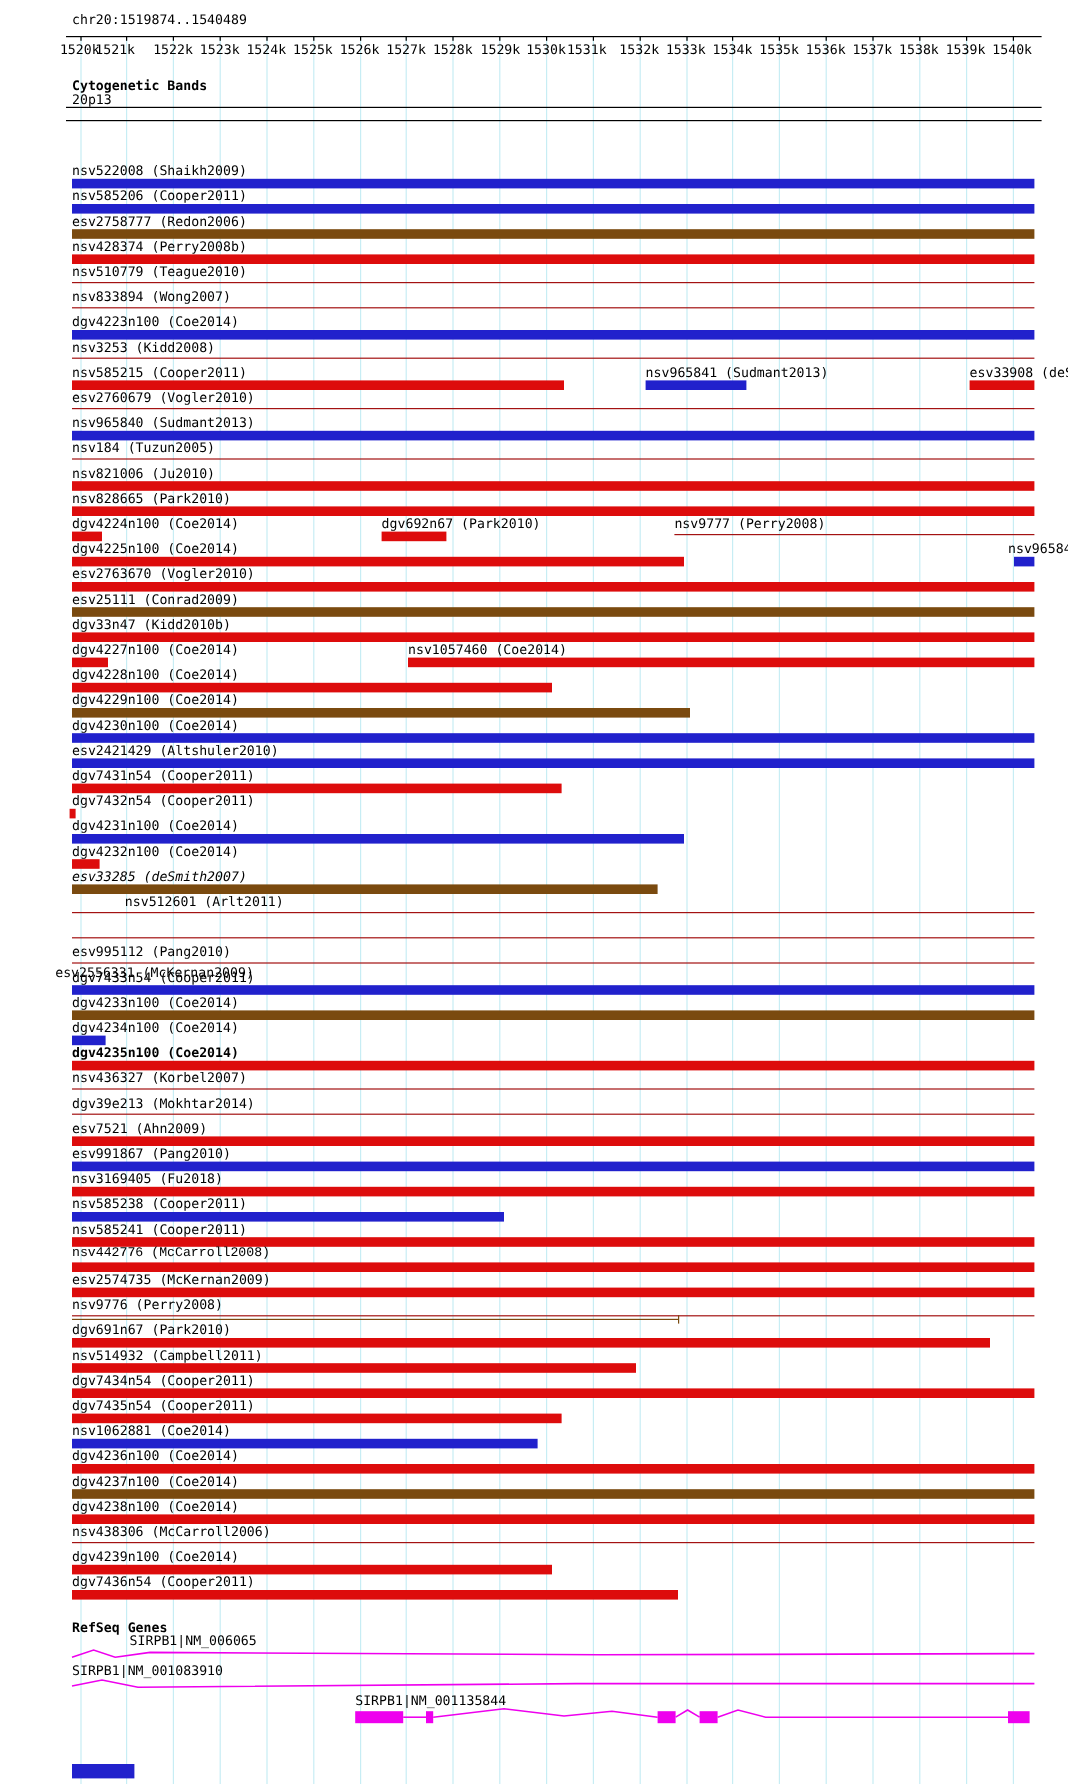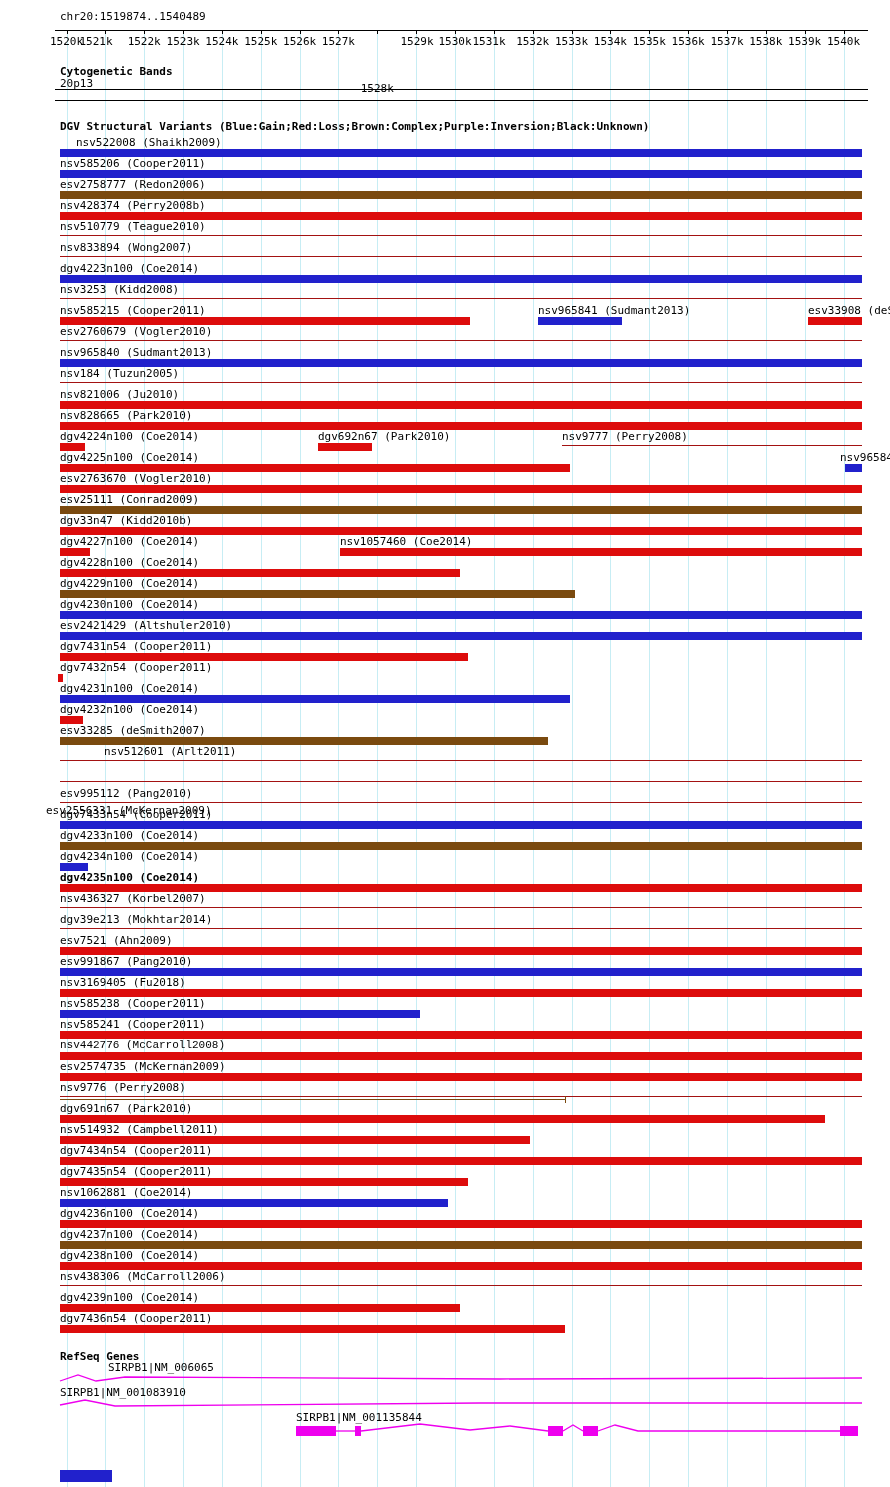--- a/index.html
+++ b/index.html
@@ -27,21 +27,20 @@
 <body>
 
 <div id="stage">
   <div class="vlabel" style="left:60px;top:11px;">chr20:1519874..1540489</div>
   <div class="rulerline"></div>
 
   <div class="vlabel bold" style="left:60px;top:66px;">Cytogenetic Bands</div>
   <div class="vlabel" style="left:60px;top:78px;">20p13</div>
   <div id="cytoband-rect"></div>
 
-  <div class="vlabel bold" style="left:60px;top:121px;">DGV Structural Variants (Blue:Gain;Red:Loss;Brown:Complex;Purple:Inversion;Black:Unknown)</div>
 
   <div class="vlabel bold" style="left:60px;top:1351px;">RefSeq Genes</div>
 
   <svg id="gene-lines" width="890" height="1487">
       <polyline points="60,1381 78,1375 96,1381 125,1377 500,1379 862,1378" fill="none" stroke="#ee00ee" stroke-width="1.3"></polyline>
       <polyline points="60,1405 85,1400 115,1406 480,1403 862,1403" fill="none" stroke="#ee00ee" stroke-width="1.3"></polyline>
       <polyline points="336,1431 355,1431" fill="none" stroke="#ee00ee" stroke-width="1.3"></polyline>
       <polyline points="361,1431 420,1424 470,1430 510,1426 548,1431" fill="none" stroke="#ee00ee" stroke-width="1.3"></polyline>
       <polyline points="563,1431 573,1425 583,1431" fill="none" stroke="#ee00ee" stroke-width="1.3"></polyline>
       <polyline points="598,1431 615,1425 638,1431 840,1431" fill="none" stroke="#ee00ee" stroke-width="1.3"></polyline>
@@ -65,21 +64,21 @@
     <div class="tickmark" style="left: 260.8px;"></div>
     <div class="ticklabel" style="left: 260.8px;">1525k</div>
     <div class="gridline" style="left: 299.6px; background: rgb(199, 237, 244);"></div>
     <div class="tickmark" style="left: 299.6px;"></div>
     <div class="ticklabel" style="left: 299.6px;">1526k</div>
     <div class="gridline" style="left: 338.4px; background: rgb(199, 237, 244);"></div>
     <div class="tickmark" style="left: 338.4px;"></div>
     <div class="ticklabel" style="left: 338.4px;">1527k</div>
     <div class="gridline" style="left: 377.3px; background: rgb(199, 237, 244);"></div>
     <div class="tickmark" style="left: 377.3px;"></div>
-    <div class="ticklabel" style="left: 377.3px; margin-top: 47px;">1528k</div>
+    <div class="ticklabel" style="left: 377.3px;">1528k</div>
     <div class="gridline" style="left: 416.2px; background: rgb(199, 237, 244);"></div>
     <div class="tickmark" style="left: 416.2px;"></div>
     <div class="ticklabel" style="left: 417px;">1529k</div>
     <div class="gridline" style="left: 455px; background: rgb(199, 237, 244);"></div>
     <div class="tickmark" style="left: 455px;"></div>
     <div class="ticklabel" style="left: 455px;">1530k</div>
     <div class="gridline" style="left: 493.9px; background: rgb(199, 237, 244);"></div>
     <div class="tickmark" style="left: 493.9px;"></div>
     <div class="ticklabel" style="left: 489px;">1531k</div>
     <div class="gridline" style="left: 532.7px; background: rgb(199, 237, 244);"></div>
@@ -102,21 +101,21 @@
     <div class="ticklabel" style="left: 727px;">1537k</div>
     <div class="gridline" style="left: 765.8px; background: rgb(199, 237, 244);"></div>
     <div class="tickmark" style="left: 765.8px;"></div>
     <div class="ticklabel" style="left: 765.8px;">1538k</div>
     <div class="gridline" style="left: 804.6px; background: rgb(199, 237, 244);"></div>
     <div class="tickmark" style="left: 804.6px;"></div>
     <div class="ticklabel" style="left: 804.6px;">1539k</div>
     <div class="gridline" style="left: 843.5px; background: rgb(199, 237, 244);"></div>
     <div class="tickmark" style="left: 843.5px;"></div>
     <div class="ticklabel" style="left: 843.5px;">1540k</div>
-    <div class="vlabel" style="left: 60px; top: 137px; margin-left: 16px;">nsv522008 (Shaikh2009)</div>
+    <div class="vlabel" style="left: 60px; top: 137px;">nsv522008 (Shaikh2009)</div>
     <div class="vbar thick" style="left: 60px; width: 802px; top: 149px; background: rgb(33, 33, 204);"></div>
     <div class="vlabel" style="left: 60px; top: 158px;">nsv585206 (Cooper2011)</div>
     <div class="vbar thick" style="left: 60px; width: 802px; top: 170px; background: rgb(33, 33, 204);"></div>
     <div class="vlabel" style="left: 60px; top: 179px;">esv2758777 (Redon2006)</div>
     <div class="vbar thick" style="left: 60px; width: 802px; top: 191px; background: rgb(122, 74, 15);"></div>
     <div class="vlabel" style="left: 60px; top: 200px;">nsv428374 (Perry2008b)</div>
     <div class="vbar thick" style="left: 60px; width: 802px; top: 212px; background: rgb(221, 12, 12);"></div>
     <div class="vlabel" style="left: 60px; top: 221px;">nsv510779 (Teague2010)</div>
     <div class="vbar thin" style="left: 60px; width: 802px; top: 235px; background: rgb(163, 18, 18);"></div>
     <div class="vlabel" style="left: 60px; top: 242px;">nsv833894 (Wong2007)</div>
@@ -170,21 +169,21 @@
     <div class="vlabel" style="left: 60px; top: 620px;">esv2421429 (Altshuler2010)</div>
     <div class="vbar thick" style="left: 60px; width: 802px; top: 632px; background: rgb(33, 33, 204);"></div>
     <div class="vlabel" style="left: 60px; top: 641px;">dgv7431n54 (Cooper2011)</div>
     <div class="vbar thick" style="left: 60px; width: 408px; top: 653px; background: rgb(221, 12, 12);"></div>
     <div class="vlabel" style="left: 60px; top: 662px;">dgv7432n54 (Cooper2011)</div>
     <div class="vbar thick" style="left: 58px; width: 5px; top: 674px; background: rgb(221, 12, 12);"></div>
     <div class="vlabel" style="left: 60px; top: 683px;">dgv4231n100 (Coe2014)</div>
     <div class="vbar thick" style="left: 60px; width: 510px; top: 695px; background: rgb(33, 33, 204);"></div>
     <div class="vlabel" style="left: 60px; top: 704px;">dgv4232n100 (Coe2014)</div>
     <div class="vbar thick" style="left: 60px; width: 23px; top: 716px; background: rgb(221, 12, 12);"></div>
-    <div class="vlabel" style="left: 60px; top: 725px;">esv33285 (deSmith2007)</div>
+    <div class="vlabel" style="left: 60px; top: 725px; font-style: italic;">esv33285 (deSmith2007)</div>
     <div class="vbar thick" style="left: 60px; width: 488px; top: 737px; background: rgb(122, 74, 15);"></div>
     <div class="vlabel" style="left: 60px; top: 746px; margin-left: 44px;">nsv512601 (Arlt2011)</div>
     <div class="vbar thin" style="left: 60px; width: 802px; top: 760px; background: rgb(163, 18, 18);"></div>
     <div class="vlabel" style="left: 46px; top: 767px; margin-top: 38px;">esv2556331 (McKernan2009)</div>
     <div class="vbar thin" style="left: 60px; width: 802px; top: 781px; background: rgb(163, 18, 18);"></div>
     <div class="vlabel" style="left: 60px; top: 788px;">esv995112 (Pang2010)</div>
     <div class="vbar thin" style="left: 60px; width: 802px; top: 802px; background: rgb(163, 18, 18);"></div>
     <div class="vlabel" style="left: 60px; top: 809px;">dgv7433n54 (Cooper2011)</div>
     <div class="vbar thick" style="left: 60px; width: 802px; top: 821px; background: rgb(33, 33, 204);"></div>
     <div class="vlabel" style="left: 60px; top: 830px;">dgv4233n100 (Coe2014)</div>

